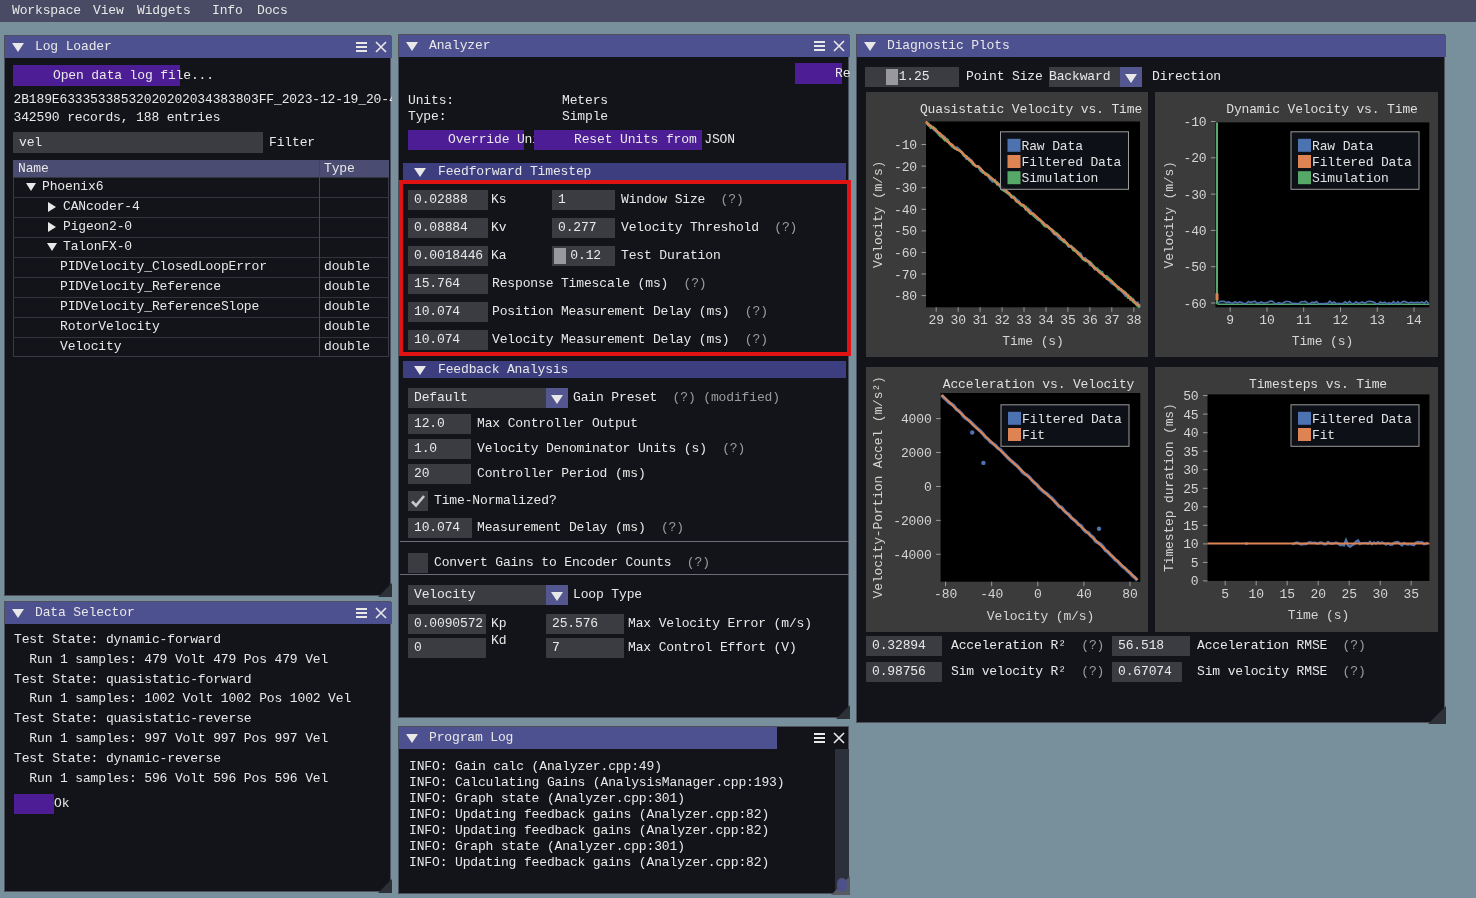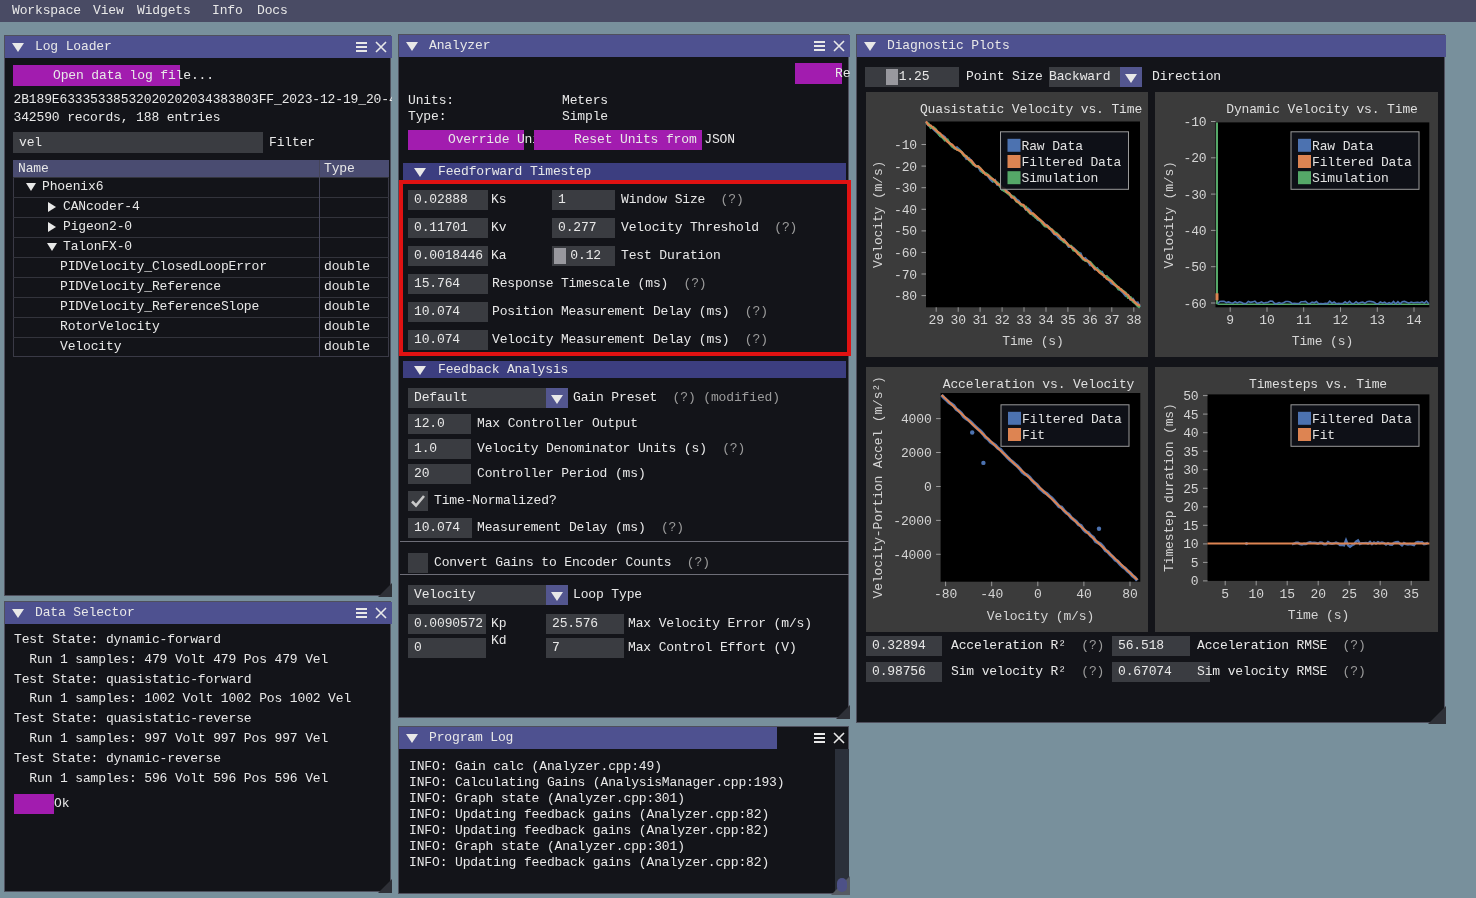--- a/index.html
+++ b/index.html
@@ -2,21 +2,21 @@
 <html><head><meta charset="utf-8"><style>
 
 * { margin:0; padding:0; box-sizing:border-box; }
 html,body { width:1476px; height:898px; overflow:hidden; }
 body { background:#78909C; font-family:"Liberation Mono",monospace; font-size:13px; letter-spacing:-0.14px; color:#E8E8E8; }
 .t { position:absolute; height:20px; line-height:20px; white-space:pre; }
 .win { position:absolute; background:#131419; border:1px solid rgba(130,130,150,0.55); }
 .wc { position:relative; overflow:hidden; }
 .tb { position:absolute; left:0; top:0; height:22px; background:#4E5190; z-index:5; }
 .f { position:absolute; background:#3A3C41; white-space:pre; overflow:hidden; }
-.b { position:absolute; background:#a21caf; text-align:center; white-space:pre;padding-left:40px; }
+.b { position:absolute; background:#4c1d95; text-align:center; white-space:pre;padding-left:40px; }
 .hd { position:absolute; background:#3C3E80; height:17px; }
 .g { color:#9B9B9B; }
 .sep { position:absolute; height:1px; background:#6E6E78; }
 
 </style></head><body>
 <div style="position:absolute;left:0;top:0;width:1476px;height:22px;background:#494B64">
 <div class="t" style="left:12px;top:1px">Workspace</div>
 <div class="t" style="left:93px;top:1px">View</div>
 <div class="t" style="left:137px;top:1px">Widgets</div>
 <div class="t" style="left:212px;top:1px">Info</div>
@@ -107,21 +107,21 @@
 <div class="t" style="left:163px;top:72px;">Simple</div>
 <div class="b" style="left:9px;top:95px;width:116px;height:20px;line-height:20px">Override Units</div>
 <div class="b" style="left:135px;top:95px;width:168px;height:20px;line-height:20px">Reset Units from JSON</div>
 <div class="hd" style="left:4px;top:128px;width:443px"></div>
 <div style="position:absolute;left:15px;top:132.5px;width:0;height:0;border-left:6.5px solid transparent;border-right:6.5px solid transparent;border-top:9px solid #E8E8E8"></div>
 <div class="t" style="left:39px;top:126.5px;">Feedforward Timestep</div>
 <div class="f" style="left:9px;top:155px;width:80px;height:20px;line-height:20px;padding-left:6px">0.02888</div>
 <div class="t" style="left:92px;top:155px;">Ks</div>
 <div class="f" style="left:153px;top:155px;width:63px;height:20px;line-height:20px;padding-left:6px">1</div>
 <div class="t" style="left:222px;top:155px;">Window Size  <span class="g">(?)</span></div>
-<div class="f" style="left:9px;top:183px;width:80px;height:20px;line-height:20px;padding-left:6px">0.11701</div>
+<div class="f" style="left:9px;top:183px;width:80px;height:20px;line-height:20px;padding-left:6px">0.08884</div>
 <div class="t" style="left:92px;top:183px;">Kv</div>
 <div class="f" style="left:153px;top:183px;width:63px;height:20px;line-height:20px;padding-left:6px">0.277</div>
 <div class="t" style="left:222px;top:183px;">Velocity Threshold  <span class="g">(?)</span></div>
 <div class="f" style="left:9px;top:211px;width:80px;height:20px;line-height:20px;padding-left:6px">0.0018446</div>
 <div class="t" style="left:92px;top:211px;">Ka</div>
 <div class="f" style="left:153px;top:211px;width:63px;height:20px;line-height:20px;padding-left:3px">  0.12</div>
 <div style="position:absolute;left:155px;top:213px;width:12px;height:16px;background:#98989E"></div>
 <div class="t" style="left:222px;top:211px;">Test Duration</div>
 <div class="f" style="left:9px;top:239px;width:80px;height:20px;line-height:20px;padding-left:6px">15.764</div>
 <div class="t" style="left:93px;top:239px;">Response Timescale (ms)  <span class="g">(?)</span></div>
@@ -398,21 +398,21 @@
 <text x="157" y="55.8" fill="#E2E2E2" font-size="13">Filtered Data</text>
 <rect x="143" y="61.0" width="13" height="13" fill="#DD8452"></rect>
 <text x="157" y="72.0" fill="#E2E2E2" font-size="13">Fit</text>
 </svg>
 <div class="f" style="left:9px;top:601px;width:76px;height:20px;line-height:20px;padding-left:6px">0.32894</div>
 <div class="t" style="left:94px;top:601px;">Acceleration R²  <span class="g">(?)</span></div>
 <div class="f" style="left:255px;top:601px;width:78px;height:20px;line-height:20px;padding-left:6px">56.518</div>
 <div class="t" style="left:340px;top:601px;">Acceleration RMSE  <span class="g">(?)</span></div>
 <div class="f" style="left:9px;top:627px;width:76px;height:20px;line-height:20px;padding-left:6px">0.98756</div>
 <div class="t" style="left:94px;top:627px;">Sim velocity R²  <span class="g">(?)</span></div>
-<div class="f" style="left:255px;top:627px;width:98px;height:20px;line-height:20px;padding-left:6px">0.67074</div>
+<div class="f" style="left:255px;top:627px;width:70px;height:20px;line-height:20px;padding-left:6px">0.67074</div>
 <div class="t" style="left:340px;top:627px;">Sim velocity RMSE  <span class="g">(?)</span></div>
 <div class="tb" style="width:589px">
 <div style="position:absolute;left:7px;top:7px;width:0;height:0;border-left:6.5px solid transparent;border-right:6.5px solid transparent;border-top:9px solid #E8E8E8"></div>
 <div class="t" style="left:30px;top:1px">Diagnostic Plots</div>
 </div>
 <div style="position:absolute;right:0;bottom:0;width:0;height:0;border-bottom:18px solid #2E3037;border-left:18px solid transparent"></div>
 </div>
   </div>
 <div style="position:absolute;left:399px;top:180px;width:452px;height:176px;border:4px solid #E01212;z-index:50"></div>
 </body></html>

